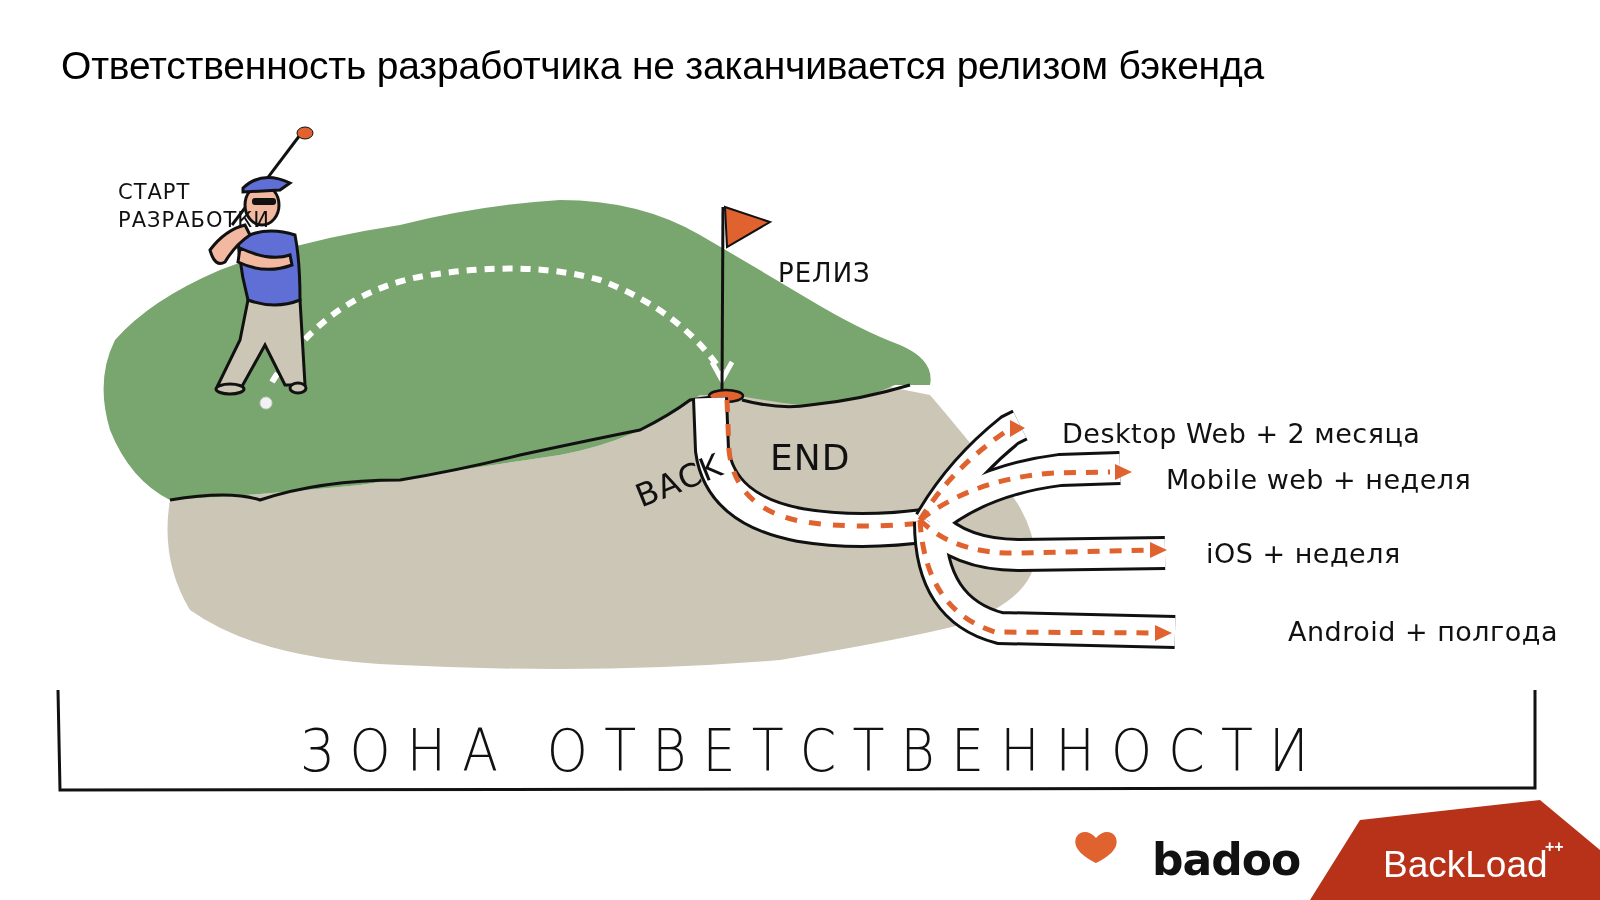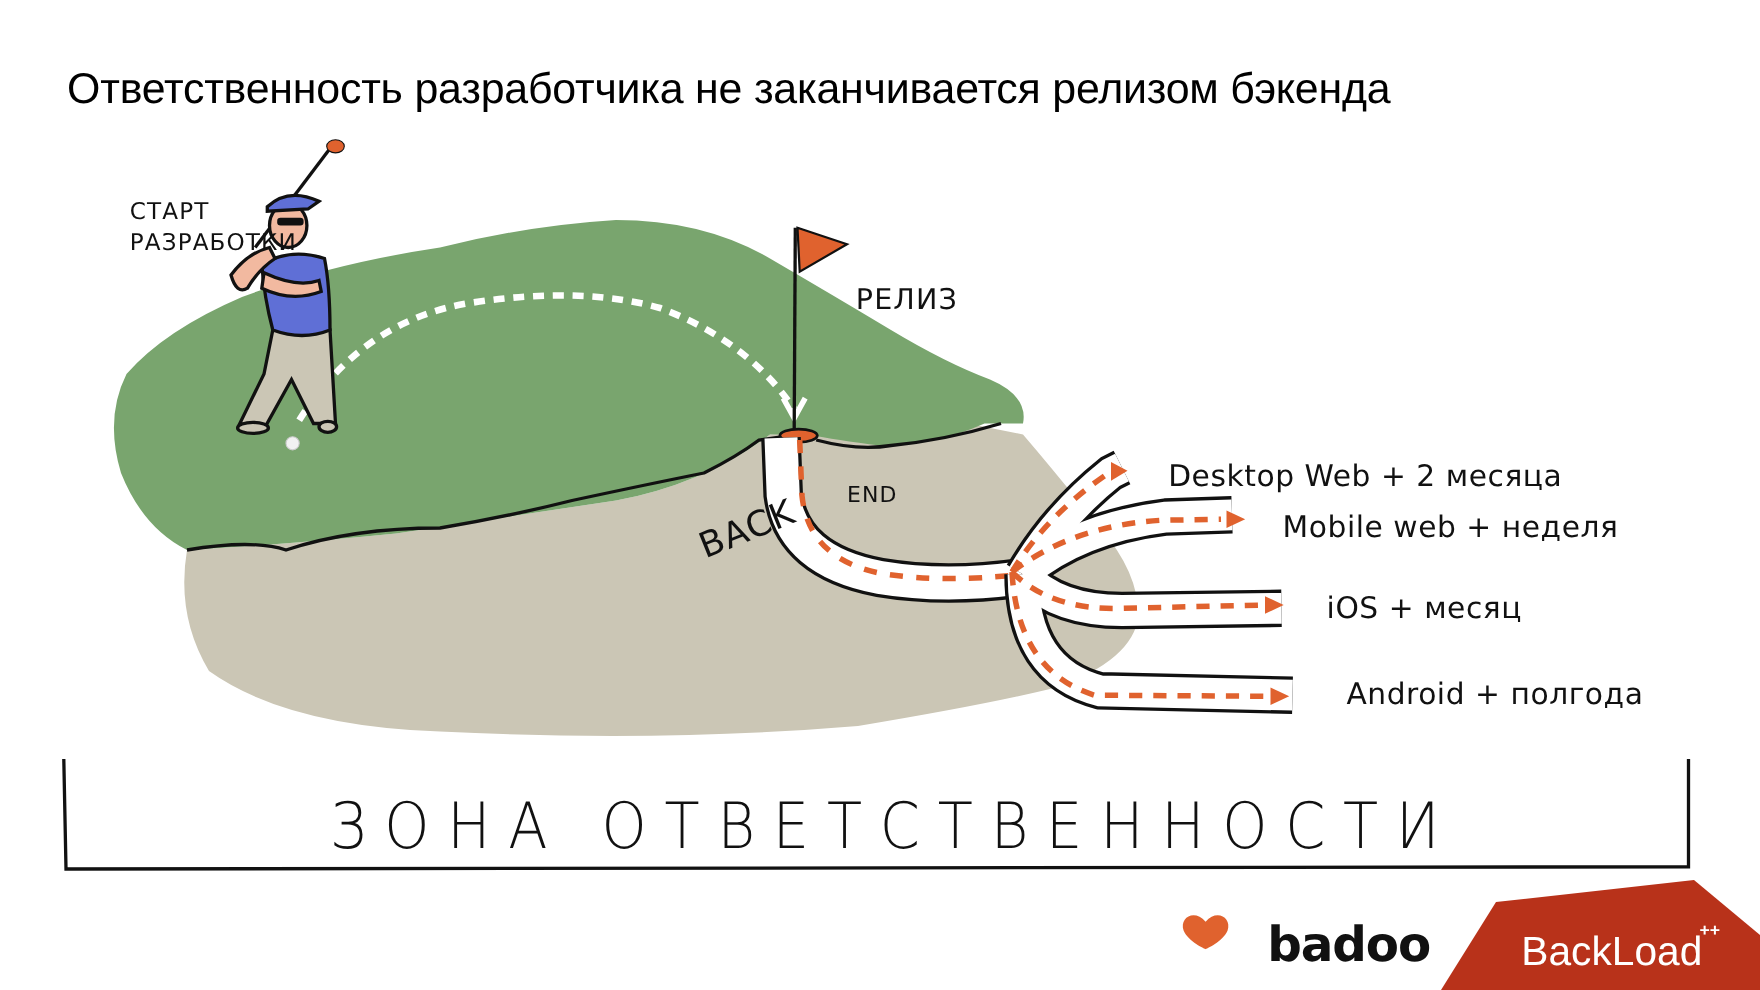--- a/index.html
+++ b/index.html
@@ -1,28 +1,28 @@
 <!DOCTYPE html>
 <html><head>
 <meta charset="utf-8">
 <style>
   html,body{margin:0;padding:0;background:#fff;}
   body{width:1600px;height:900px;position:relative;overflow:hidden;font-family:"Liberation Sans",sans-serif;}
-  .title{position:absolute;left:61px;top:44px;font-size:39px;color:#000;letter-spacing:-0.2px;white-space:nowrap;margin-top:16px;}
+  .title{position:absolute;left:61px;top:44px;font-size:39px;color:#000;letter-spacing:-0.2px;white-space:nowrap;}
   svg.scene{position:absolute;left:0;top:0;}
   .hand{font-family:"DejaVu Sans",sans-serif;color:#111;position:absolute;white-space:nowrap;}
   .lbl-start{left:70px;top:178px;font-size:21px;line-height:28px;letter-spacing:1px;margin-left:48px;}
   .lbl-release{left:746px;top:258px;font-size:26px;letter-spacing:1px;margin-left:32px;}
   .lbl-back{left:630px;top:480px;font-size:32px;transform:rotate(-22deg);transform-origin:left top;letter-spacing:1px;}
-  .lbl-end{left:770px;top:437px;font-size:20px;letter-spacing:1px;}
+  .lbl-end{left:770px;top:437px;font-size:36px;letter-spacing:1px;}
   .plat{font-size:27px;letter-spacing:0.5px;}
   .p1{left:1062px;top:404px;margin-top:14px;}
   .p2{left:1166px;top:464px;}
   .p3{left:1206px;top:538px;}
-  .p4{left:1224px;top:616px;}
+  .p4{left:1288px;top:616px;}
   .zone{position:absolute;left:58px;top:705px;width:1510px;height:100px;padding-left:48px;}
   .zone-text{position:absolute;left:242px;top:12px;font-family:"DejaVu Sans",sans-serif;font-weight:200;font-size:58px;letter-spacing:18px;color:#111;transform:scaleX(0.9);transform-origin:left top;white-space:nowrap;}
   .logo-badoo{position:absolute;left:1096px;top:838px;display:flex;align-items:flex-end;}
   .badoo-text{font-family:"DejaVu Sans",sans-serif;font-size:44px;font-weight:bold;letter-spacing:-1px;color:#111;margin-left:12px;line-height:44px;}
   .hl-text{position:absolute;left:1383px;top:845px;color:#fff;font-size:37px;white-space:nowrap;line-height:40px;}
   .hl-text b{font-weight:normal;}
   .hl-pp{position:absolute;left:1545px;top:838px;color:#fff;font-size:16px;font-weight:bold;}
   .hl-year{position:absolute;left:1547px;top:914px;color:#fff;font-size:9px;}
 </style>
 </head>
@@ -95,21 +95,21 @@
 <div class="hand lbl-start">
   <div style="text-transform:uppercase;">Старт</div>
   <div style="text-transform:uppercase;">разработки</div>
 </div>
 <div class="hand lbl-release" style="text-transform:uppercase;">Релиз</div>
 <div class="hand lbl-back" style="text-transform:uppercase;">Back</div>
 <div class="hand lbl-end" style="text-transform:uppercase;">End</div>
 
 <div class="hand plat p1">Desktop Web + 2 месяца</div>
 <div class="hand plat p2">Mobile web + неделя</div>
-<div class="hand plat p3">iOS + месяц</div>
+<div class="hand plat p3">iOS + неделя</div>
 <div class="hand plat p4">Android + полгода</div>
 
 <div class="zone">
   <div class="zone-text">ЗОНА ОТВЕТСТВЕННОСТИ</div>
 </div>
 
 <div class="logo-badoo">
   <span style="width:44px;display:inline-block;"></span>
   <span class="badoo-text">badoo</span>
 </div>

